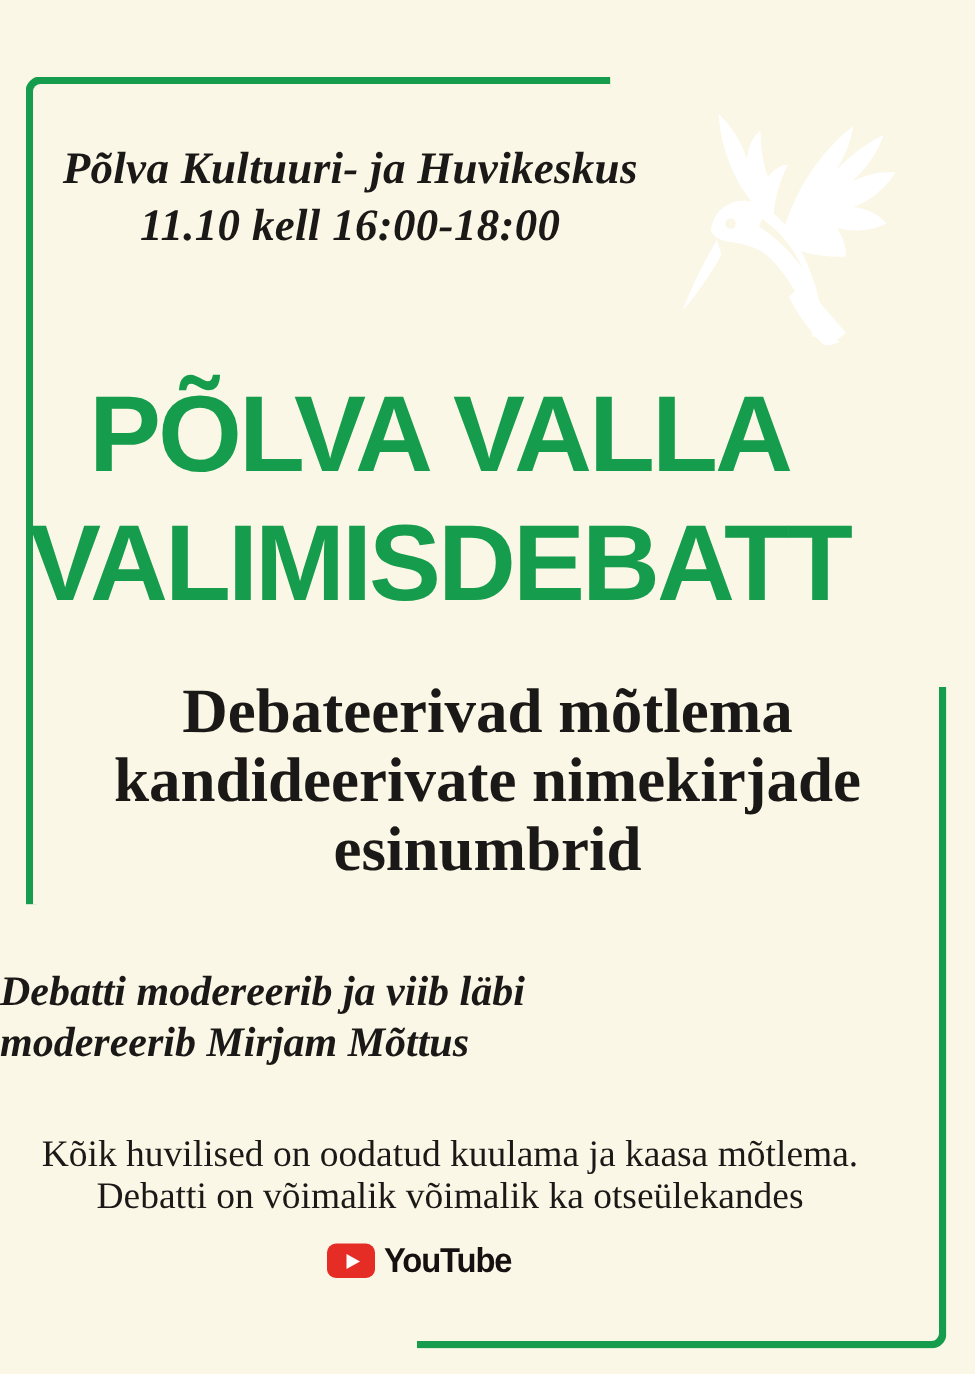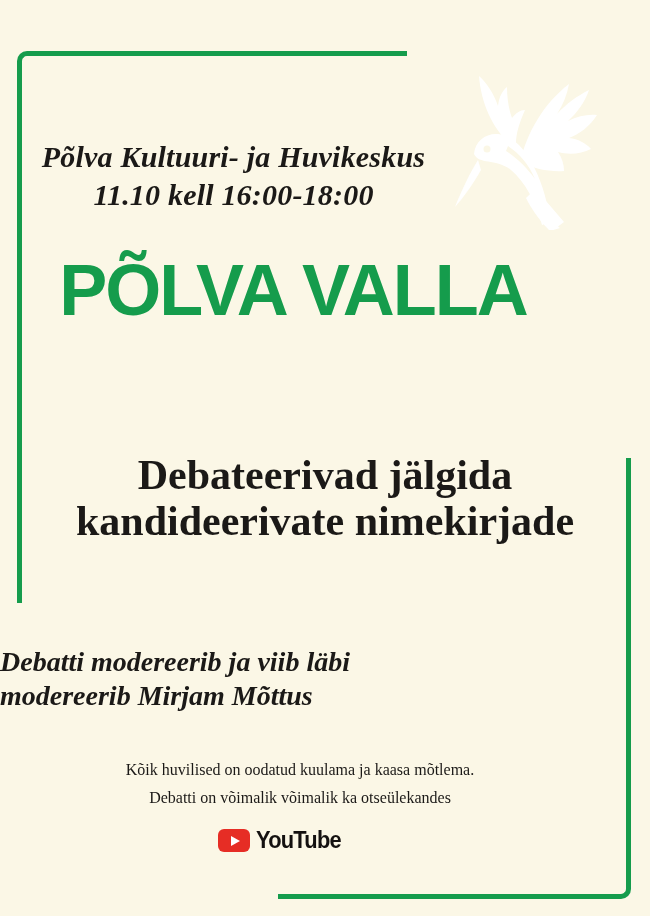--- a/index.html
+++ b/index.html
@@ -34,21 +34,20 @@
     border-right:5px solid var(--green);
     border-bottom-right-radius:10px;
   }
   
   .venue{
     position:absolute;left:17px;top:94px;width:433px;
     text-align:center;
     font-style:italic;font-weight:bold;
     font-size:30px;line-height:38px;
     letter-spacing:0.2px;
-    margin-top:44px;
   }
   
   .bird{
     position:absolute;left:450px;top:72px;
     width:152px;height:158px;
   }
   
   .title{
     position:absolute;left:0;top:247px;width:586px;
     text-align:center;
@@ -69,21 +68,21 @@
   .moderator{
     position:absolute;left:0;top:645px;width:650px;
     text-align:left;
     font-style:italic;font-weight:bold;
     font-size:28px;line-height:34px;
   }
   
   .info{
     position:absolute;left:0;top:756px;width:600px;
     text-align:center;
-    font-size:16px;line-height:28px;
+    font-size:25px;line-height:28px;
   }
   
   .yt{
     position:absolute;left:0;top:827px;width:564px;
     display:flex;justify-content:center;align-items:center;gap:6px;
   }
   .yt-badge{
     width:32px;height:23px;
     background:var(--yt-red);
     border-radius:6px;
@@ -155,25 +154,27 @@
       <path d="M90,122 L114,150 L106,156
                C98,146 92,136 88,128 Z"></path>
     </g>
 
     <circle cx="37" cy="77" r="3.5" fill="#fbf7e6"></circle>
     <path d="M58,74 C70,82 79,93 85,107 C77,96 67,86 56,79 Z" fill="#fbf7e6"></path>
   </svg>
 
   <div class="title">
     <div>PÕLVA VALLA</div>
+    <div>VALIMISDEBATT</div>
   </div>
 
   <div class="subtitle">
-    <div>Debateerivad jälgida</div>
+    <div>Debateerivad mõtlema</div>
     <div>kandideerivate nimekirjade</div>
+    <div>esinumbrid</div>
   </div>
 
   <div class="moderator">
     <div>Debatti modereerib ja viib läbi</div>
     <div>modereerib Mirjam Mõttus</div>
   </div>
 
   <div class="info">
     <div>Kõik huvilised on oodatud kuulama ja kaasa mõtlema.</div>
     <div>Debatti on võimalik võimalik ka otseülekandes</div>

